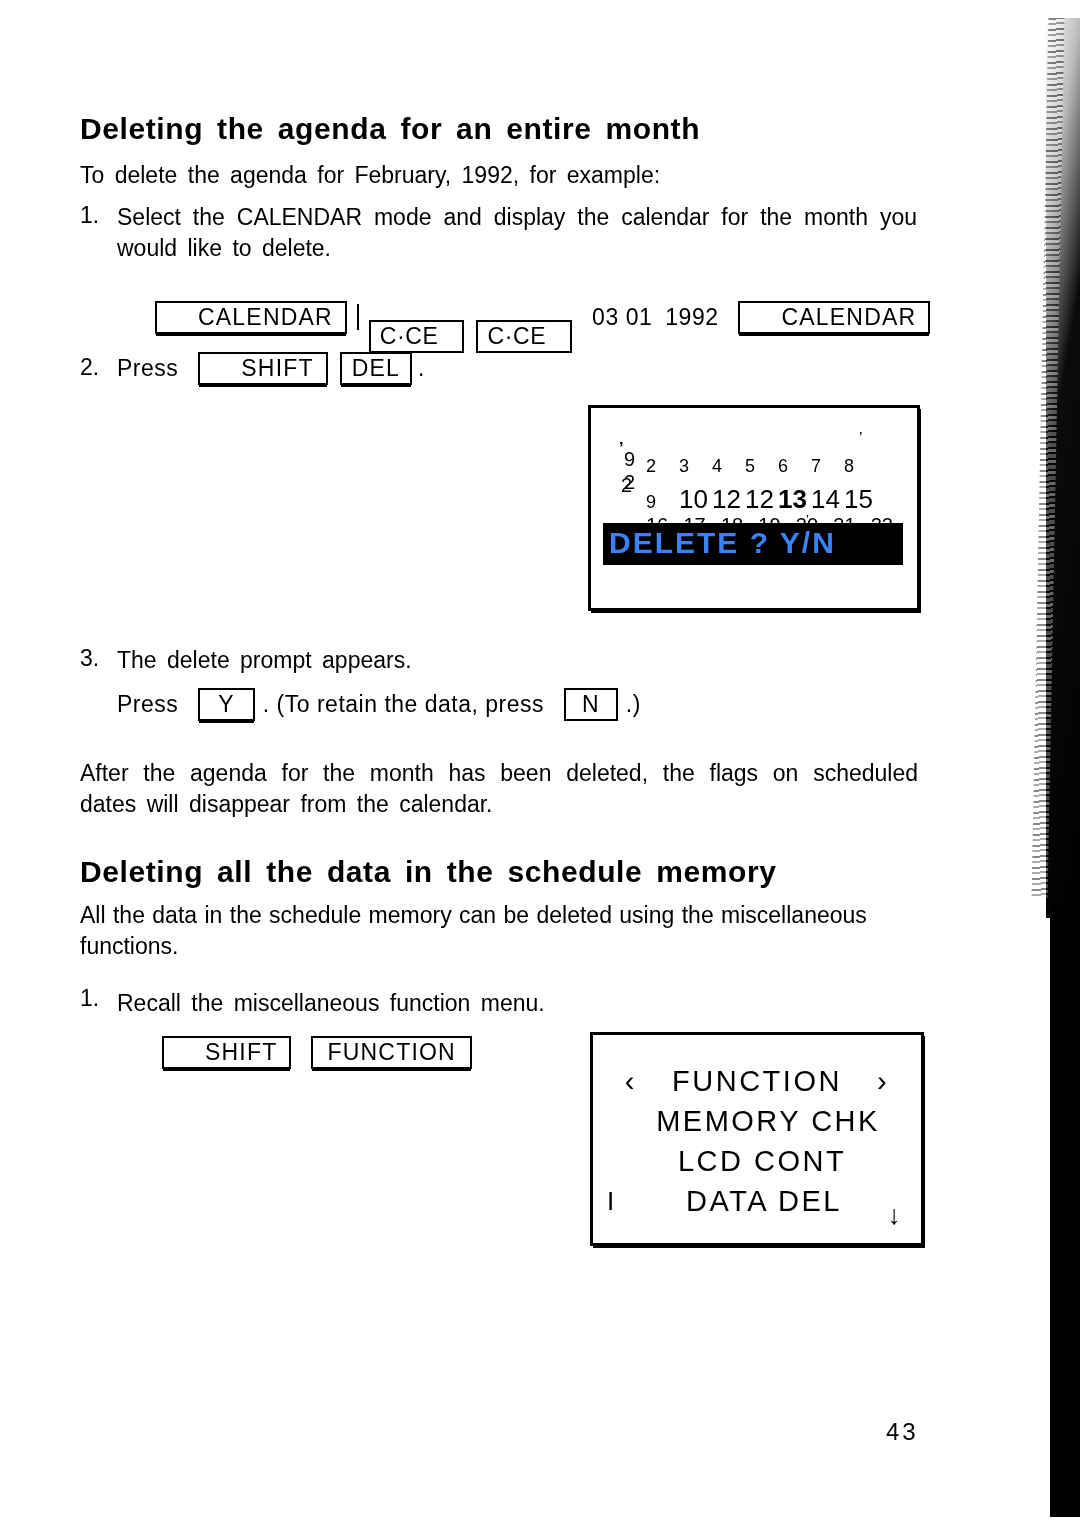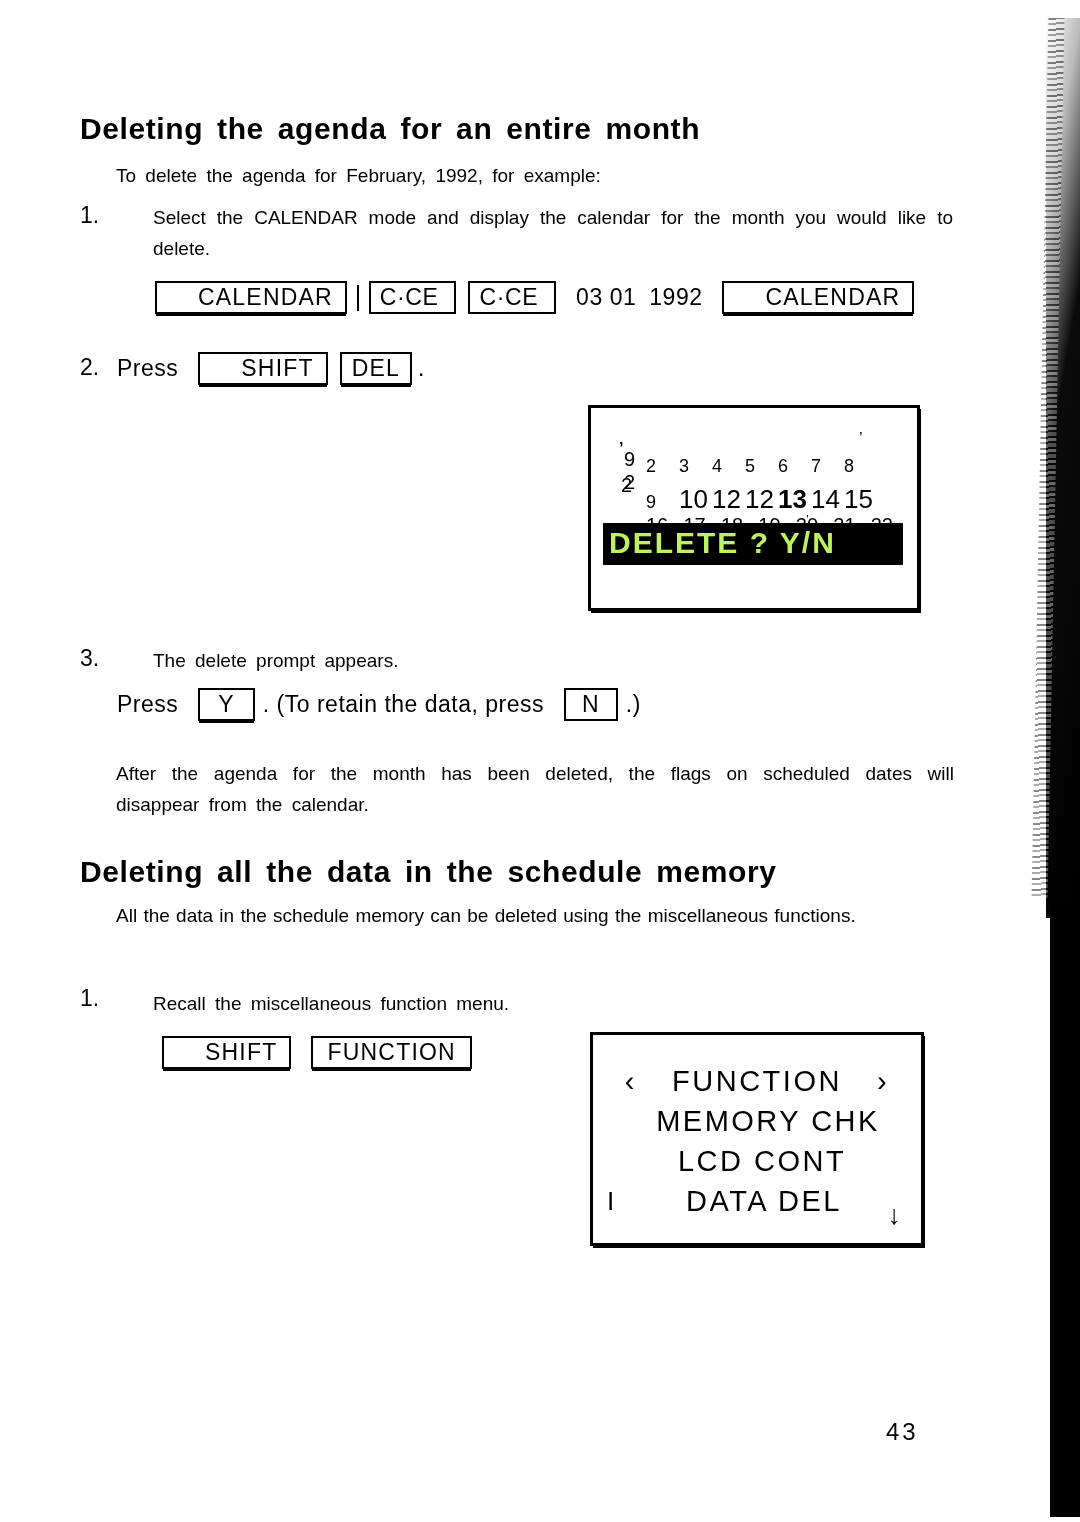--- a/index.html
+++ b/index.html
@@ -61,24 +61,23 @@
     position: absolute;
     left: 80px;
     font-weight: bold;
     font-size: 30px;
     letter-spacing: 0.6px;
     word-spacing: 5px;
     white-space: nowrap;
   }
   .body-text {
     position: absolute;
-    font-size: 19px;
+    font-size: 23px;
     line-height: 31px;
     word-spacing: 4px;
-    margin-left: 36px;
   }
   .body-justify {
     text-align: justify;
   }
   .num {
     position: absolute;
     font-size: 23px;
   }
 
   
@@ -92,21 +91,21 @@
     display: inline-block;
     border: 2px solid #000;
     padding: 1px 12px 2px 12px;
     font-size: 23px;
     line-height: 26px;
     letter-spacing: 1.2px;
     background: #fff;
     position: relative;
   }
   .key.thick-bottom { box-shadow: 0 3px 0 -1px #000; padding-left: 41px; }
-  .key.small { padding: 1px 16px 2px 9px; letter-spacing: 0.6px; }
+  .key.small { padding: 1px 24px 2px 9px; letter-spacing: 0.6px; margin-top: 39px; }
   .key.narrow { padding: 1px 10px 2px 10px; }
   .sep {
     display: inline-block;
     width: 2px;
     height: 26px;
     background: #000;
     margin: 0 10px;
   }
   .gap-s { display: inline-block; width: 12px; }
   .gap-m { display: inline-block; width: 20px; }
@@ -140,21 +139,21 @@
   .r-big { font-size: 26px; }
   .r-clip { font-size: 20px; }
   .flagmark {
     position: absolute;
     font-size: 16px;
     font-weight: bold;
   }
   .invert-banner {
     position: absolute;
     background: #000000;
-    color: #bef264;
+    color: #3b82f6;
     font-size: 30px;
     font-weight: bold;
     letter-spacing: 2px;
     line-height: 36px;
     padding: 2px 6px 4px 6px;
     white-space: nowrap;
   }
   .clip-row-wrap {
     position: absolute;
     overflow: hidden;

